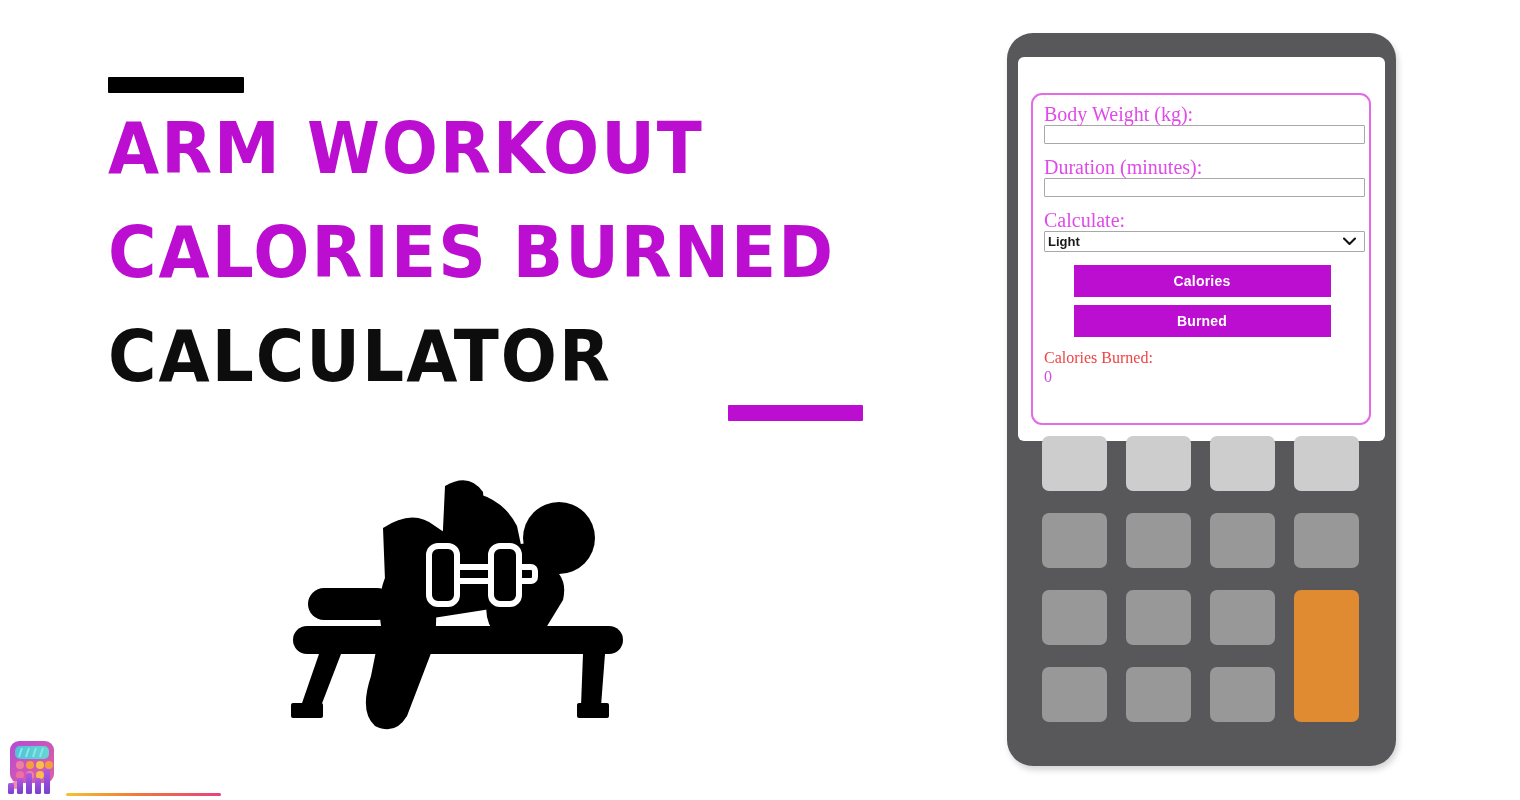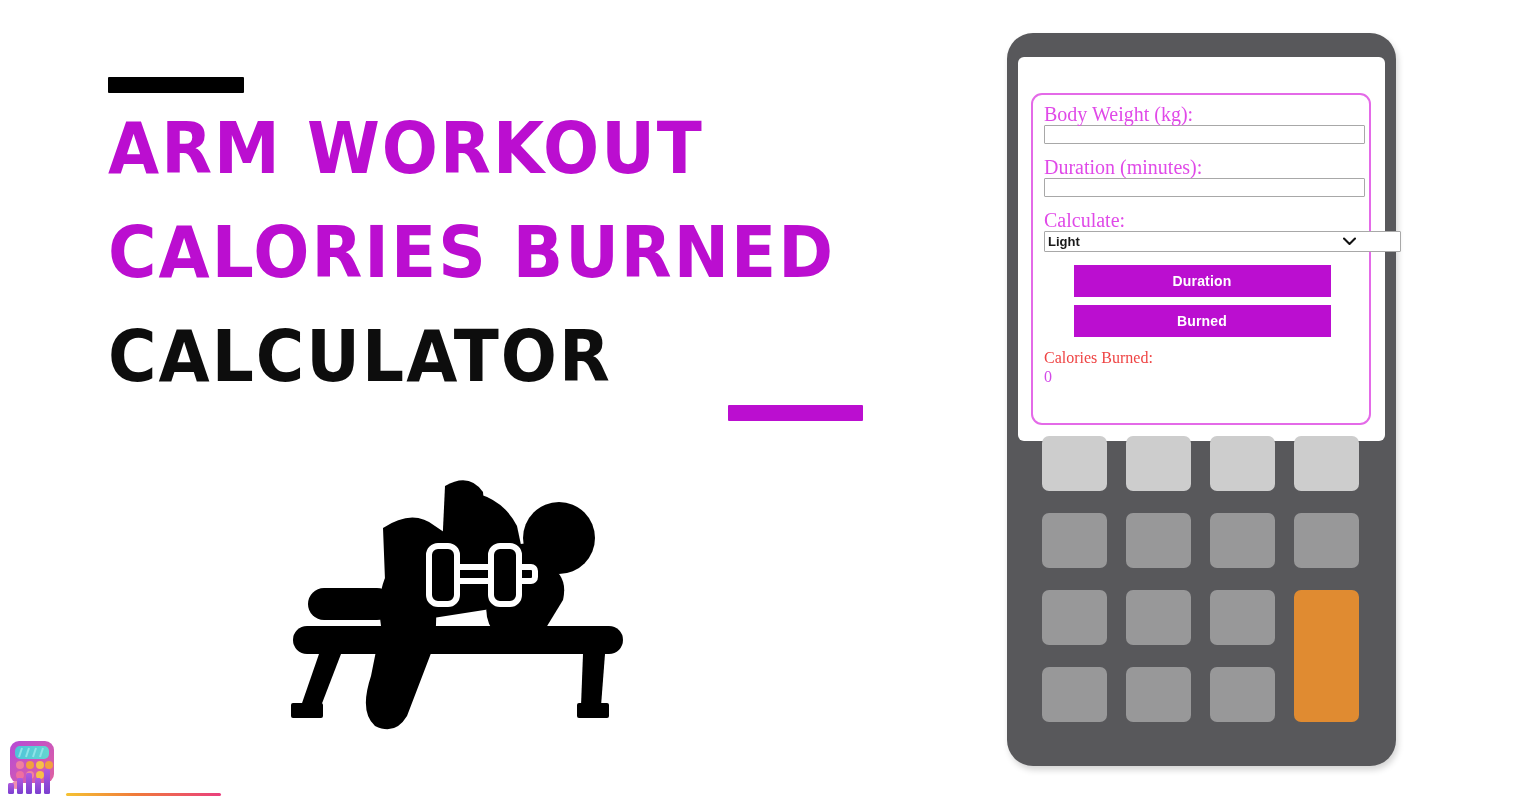--- a/index.html
+++ b/index.html
@@ -119,21 +119,21 @@
     font-family: "Liberation Sans", sans-serif;
     font-size: 12px;
     color: #111;
     padding: 0 3px;
     outline: none;
     margin-bottom: 14px;
   }
   .select-input {
     display: block;
     box-sizing: border-box;
-    width: 357px;
+    width: 321px;
     height: 21px;
     border: 1px solid #a8a8a8;
     border-radius: 1px;
     background: #ffffff;
     font-family: "Liberation Sans", sans-serif;
     font-size: 13px;
     font-weight: 700;
     color: #1a1a1a;
     padding: 0 3px;
     outline: none;
@@ -318,21 +318,21 @@
       <input class="text-input" type="text" placeholder="" style="">
 
       <label class="field-label">Calculate:</label>
       <div id="intensity-wrapper">
         <select class="select-input" id="intensity-select"><option value="Light">Light</option><option value="Moderate">Moderate</option><option value="Vigorous">Vigorous</option></select>
         <svg id="intensity-chevron" width="13" height="9" viewBox="0 0 13 9">
           <path d="M1 1.5 L6.5 7 L12 1.5" fill="none" stroke="#111111" stroke-width="2.1" stroke-linecap="round" stroke-linejoin="round"></path>
         </svg>
       </div>
 
-      <button class="action-button" id="calculate-button">Duration</button>
+      <button class="action-button" id="calculate-button">Calories</button>
 
       <button class="action-button" id="reset-button">Burned</button>
 
       <div id="result-block">
         <div class="result-label">Calories Burned:</div>
         <div class="result-value">0</div>
       </div>
 
     </div>
   </div>

